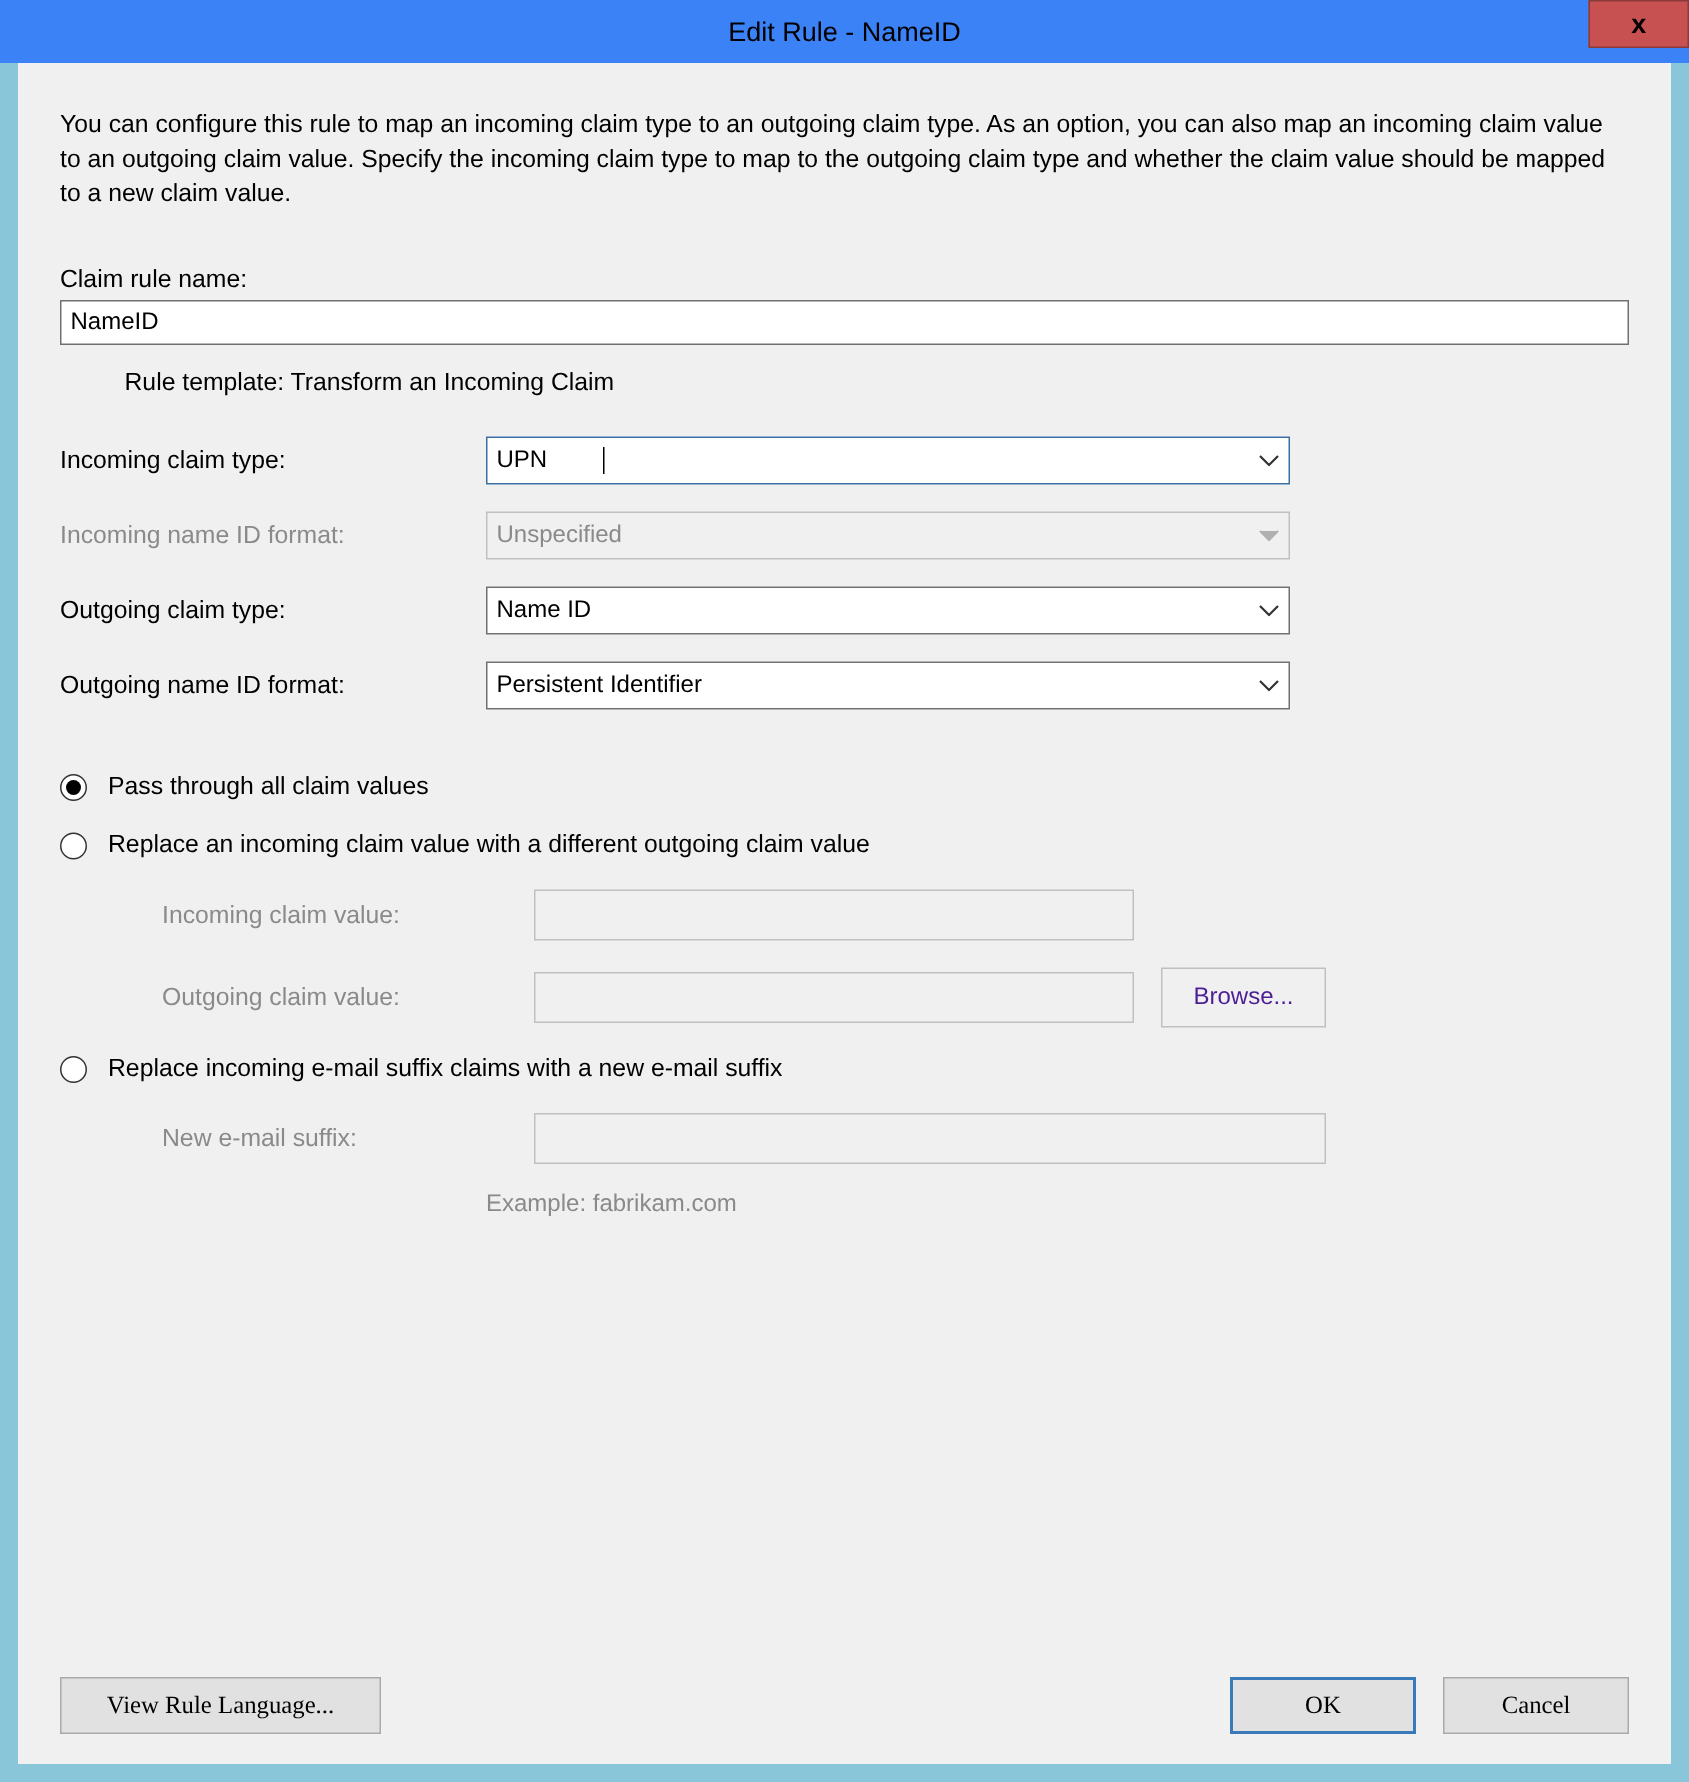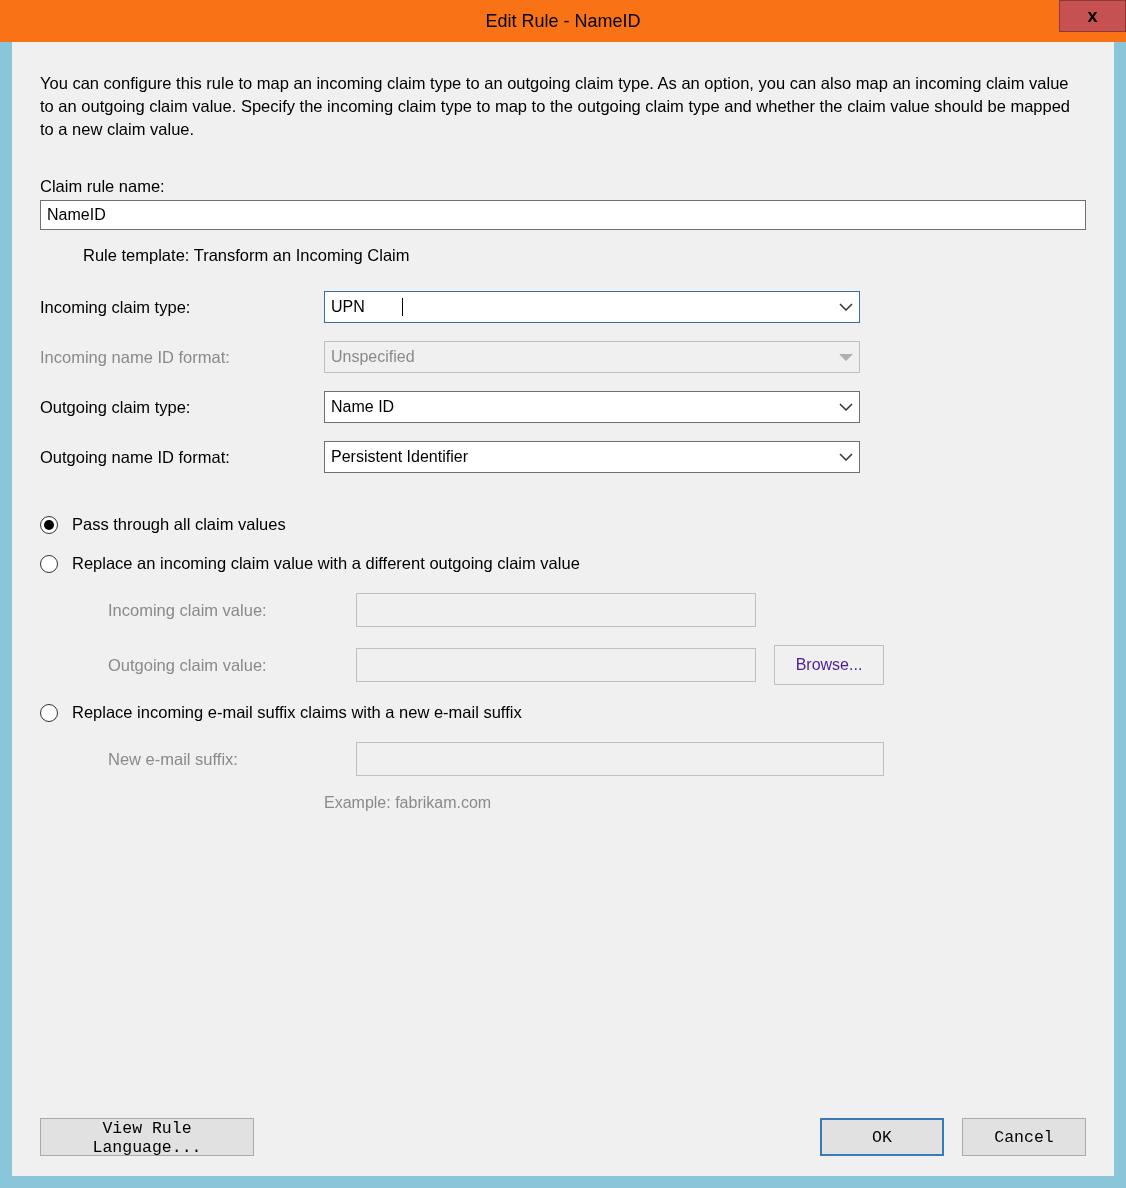--- a/index.html
+++ b/index.html
@@ -17,21 +17,21 @@
     }
     .window {
       width: 1126px;
       height: 1188px;
       background: #8ac6da;
       display: flex;
       flex-direction: column;
     }
     .titlebar {
       height: 42px;
-      background: #f97316;
+      background: #3b82f6;
       display: flex;
       align-items: center;
       position: relative;
     }
     .title-text {
       flex: 1;
       text-align: center;
       font-size: 18px;
       color: #000;
       font-weight: 400;
@@ -223,21 +223,21 @@
       left: 28px;
       right: 28px;
       display: flex;
       align-items: center;
     }
     .btn {
       height: 38px;
       border: 1px solid #aaa;
       background: #e1e1e1;
       font-size: 16.5px;
-      font-family: Liberation Mono, monospace;
+      font-family: Liberation Serif, serif;
       color: #000;
       cursor: pointer;
       padding: 0 18px;
     }
     .btn-view {
       width: 214px;
       text-align: center;
     }
     .btn-ok {
       width: 124px;

